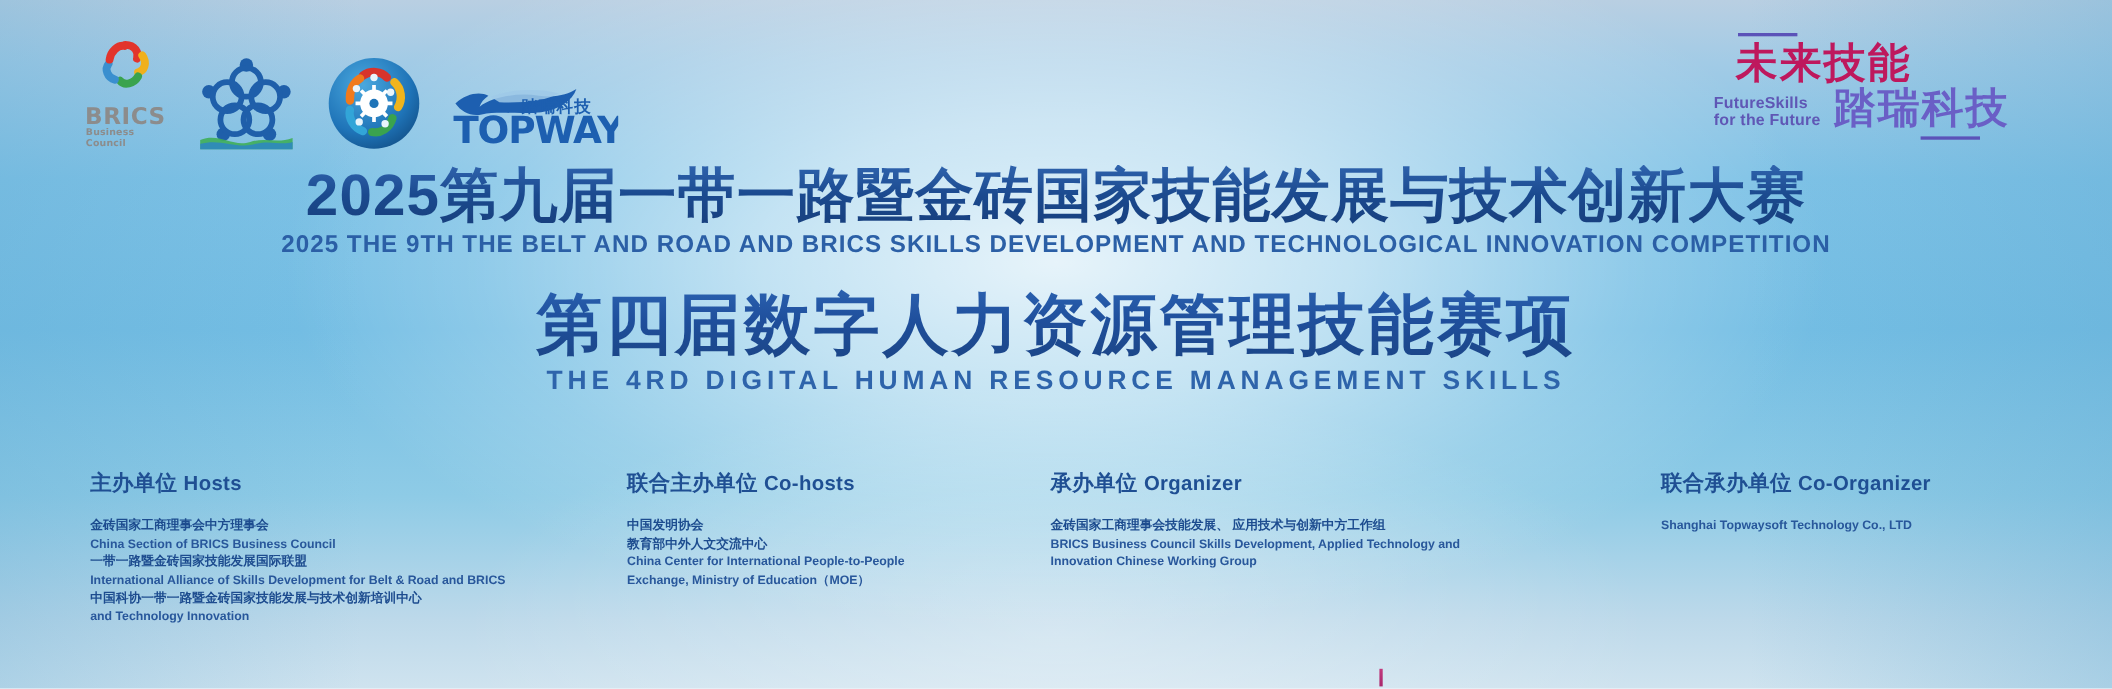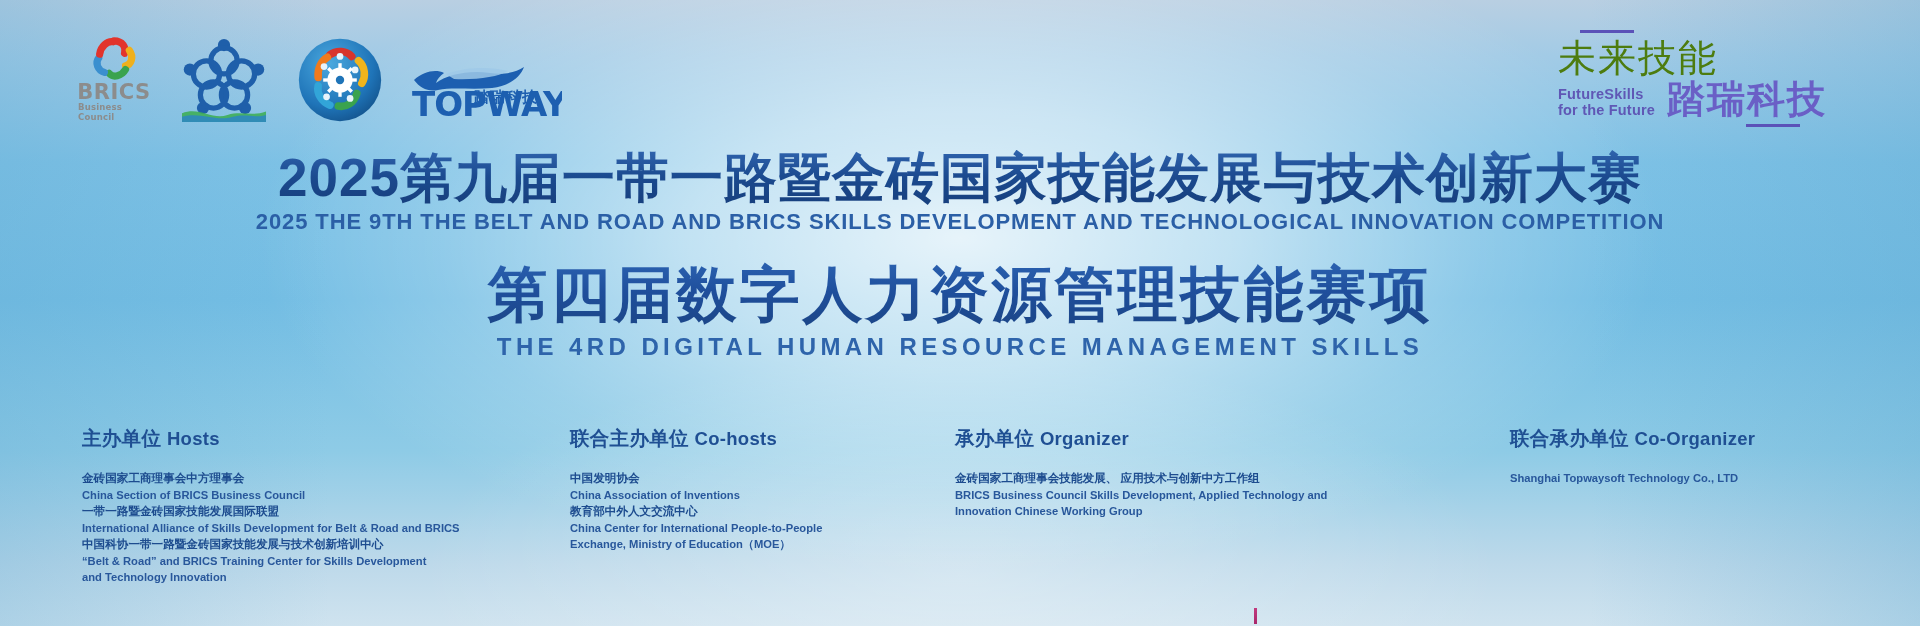--- a/index.html
+++ b/index.html
@@ -15,34 +15,34 @@
   
   .edge-l, .edge-r { position:absolute; top:0; bottom:0; width:330px; pointer-events:none; }
   .edge-l { left:0;  background:linear-gradient(to right, rgba(96,170,210,0.30), rgba(96,170,210,0)); }
   .edge-r { right:0; background:linear-gradient(to left,  rgba(96,170,210,0.34), rgba(96,170,210,0)); }
 
   
   .logo-row { position:absolute; left:78px; top:36px; display:flex; align-items:flex-end; gap:30px; }
 
   .logo-brics { width:72px; display:flex; flex-direction:column; align-items:center; }
   .brics-star { width:48px; height:46px; position:relative; }
-  .brics-word { font-weight:bold; letter-spacing:0.5px; color:#8c8c8c; font-size:21px; line-height:20px; margin-top:0;
+  .brics-word { font-weight:bold; letter-spacing:0.5px; color:#8c8c8c; font-size:21px; line-height:20px; margin-top:14px;
                 font-family:"DejaVu Sans", sans-serif; }
   .brics-sub { font-weight:bold; color:#8c8c8c; font-size:8.5px; letter-spacing:0.2px; line-height:10px;
                font-family:"DejaVu Sans", sans-serif; }
 
   .logo-alliance { width:88px; height:84px; position:relative; }
   .logo-gear { width:84px; height:84px; position:relative; }
   .logo-topway { display:flex; flex-direction:column; align-items:flex-start;justify-content:center; }
 
   
   .slogan { position:absolute; right:62px; top:30px; width:300px; color:#5b52b8; }
   .slogan .rule-top { width:54px; height:3px; background:#5b52b8; margin:0 0 5px 22px; }
   .slogan .rule-bot { width:54px; height:3px; background:#5b52b8; margin:6px 58px 0 auto; }
-  .slogan .cn1 { font-size:38px; font-weight:normal; letter-spacing:2px; line-height:40px; color:#4d7c0f; }
+  .slogan .cn1 { font-size:38px; font-weight:bold; letter-spacing:2px; line-height:40px; margin-left:20px; color:#be185d; }
   .slogan .mid { display:flex; align-items:flex-end; gap:12px; margin-top:2px; }
   .slogan .en  { font-size:14.5px; font-weight:bold; line-height:16px; color:#5f57b5; letter-spacing:0.2px; }
   .slogan .cn2 { font-size:38px; font-weight:bold; letter-spacing:2px; line-height:38px; color:#6a5fc6; }
 
   
   .titles { position:absolute; left:0; right:0; top:150px; text-align:center; }
   .t1-cn {
     font-size:53px; font-weight:bold; letter-spacing:1px; line-height:56px;
     color:#1f4f93;
     background:linear-gradient(to bottom, #2f63ad 0%, #1b4a8f 48%, #173f7d 100%);
@@ -191,31 +191,29 @@
   <div class="col col-0">
     <h3>
       <span>主办单位</span>
       <span class="en">Hosts</span>
     </h3>
     <div class="cn">金砖国家工商理事会中方理事会</div>
     <div class="en2">China Section of BRICS Business Council</div>
     <div class="cn">一带一路暨金砖国家技能发展国际联盟</div>
     <div class="en2">International Alliance of Skills Development for Belt &amp; Road and BRICS</div>
     <div class="cn">中国科协一带一路暨金砖国家技能发展与技术创新培训中心</div>
-    <div class="en2">“Belt &amp; Road” and BRICS Training Center for Skills Development</div>
     <div class="en2">and Technology Innovation</div>
   </div>
 
   <div class="col col-1">
     <h3>
       <span>联合主办单位</span>
       <span class="en">Co-hosts</span>
     </h3>
     <div class="cn">中国发明协会</div>
-    <div class="en2">China Association of Inventions</div>
     <div class="cn">教育部中外人文交流中心</div>
     <div class="en2">China Center for International People-to-People</div>
     <div class="en2">Exchange, Ministry of Education（MOE）</div>
   </div>
 
   <div class="col col-2">
     <h3>
       <span>承办单位</span>
       <span class="en">Organizer</span>
     </h3>

